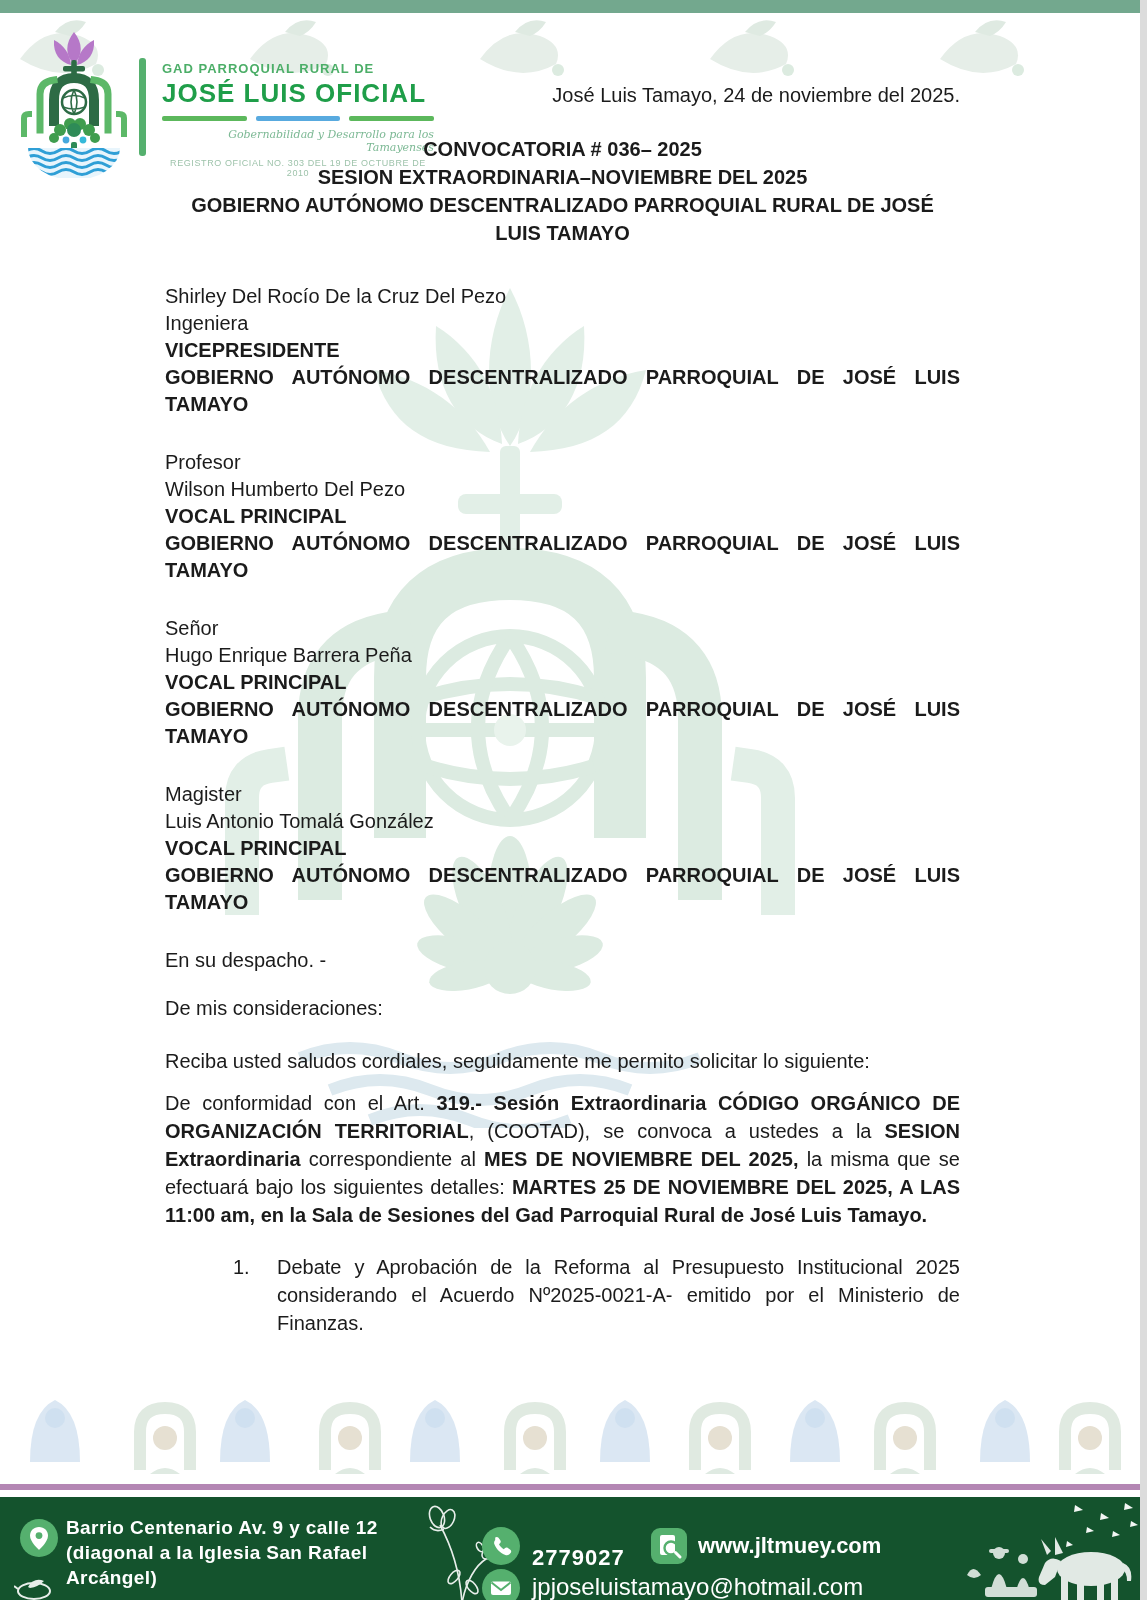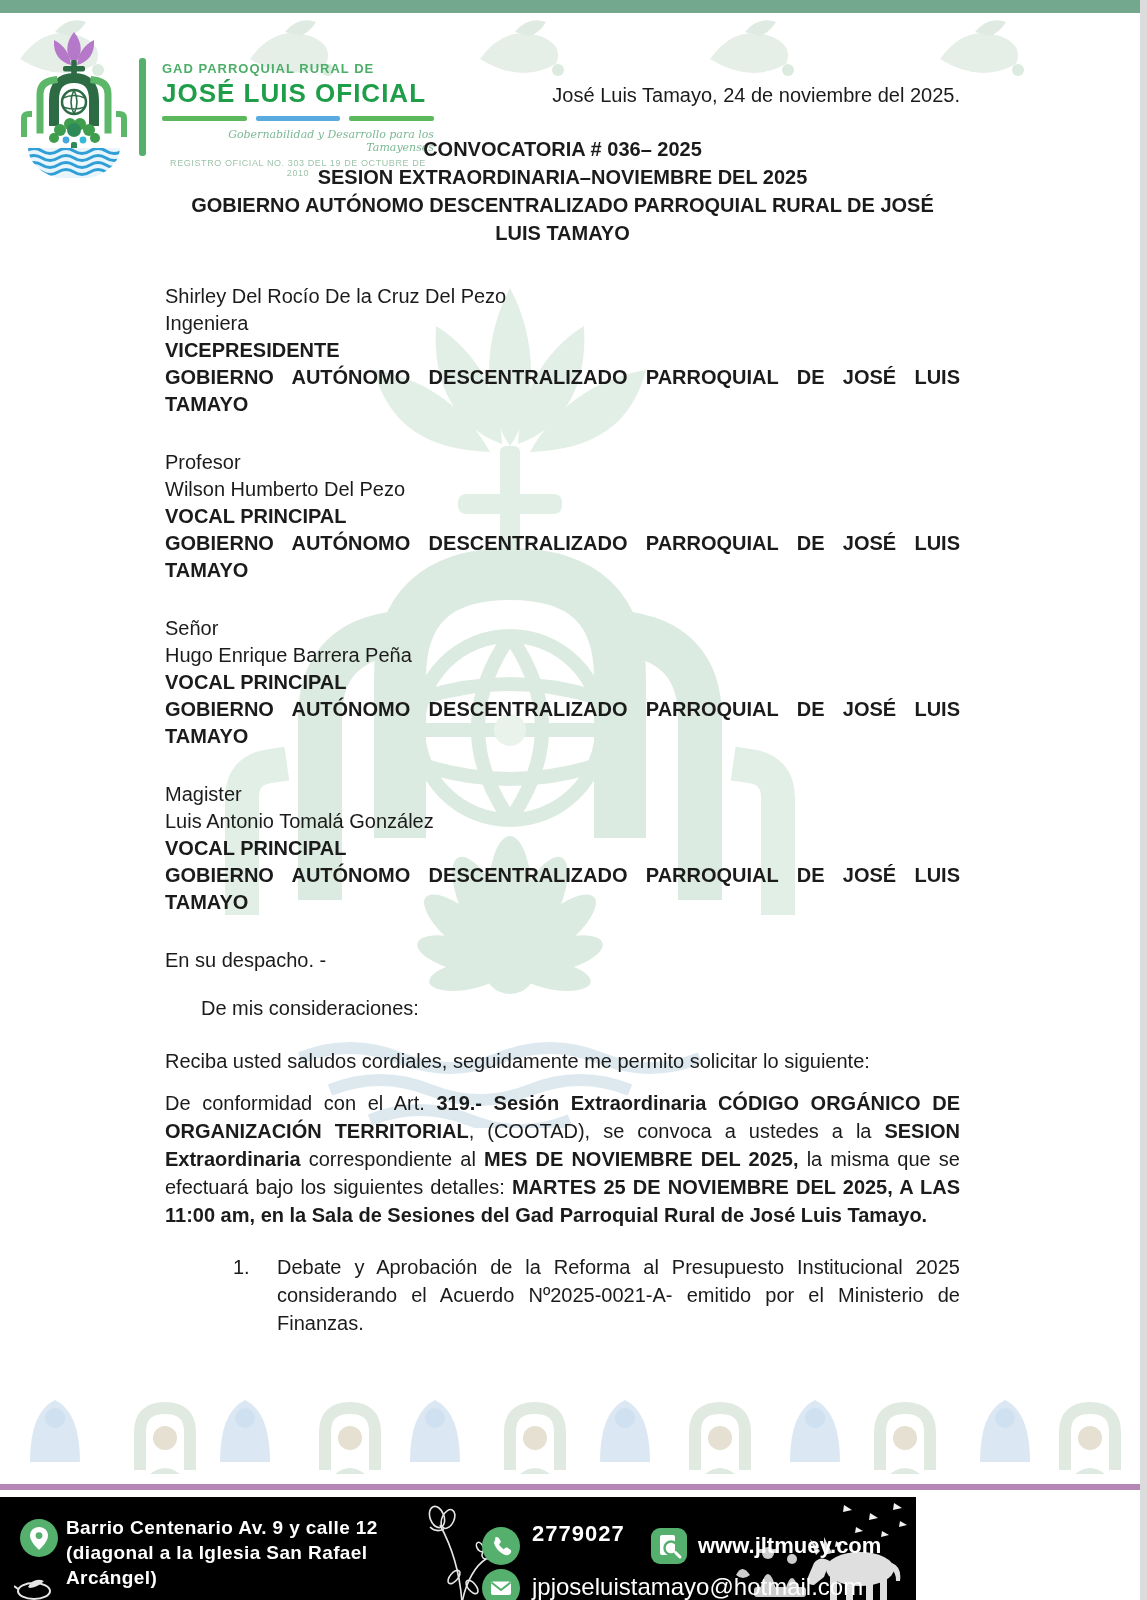--- a/index.html
+++ b/index.html
@@ -31,37 +31,37 @@
   
   .letter{position:absolute;left:165px;top:82px;width:795px;z-index:2;font-size:20px;line-height:27px;}
   .date{text-align:right;font-size:20px;}
   .title{margin-top:26px;text-align:center;font-weight:700;font-size:20px;line-height:28px;}
   .recipients{margin-top:36px;}
   .recipient{margin-bottom:31px;}
   .r-bold{font-weight:700;}
   .org-l1{font-weight:700;text-align:justify;text-align-last:justify;}
   .org-l2{font-weight:700;}
   .despacho{margin-top:24px;}
-  .consid{margin-top:21px;margin-left:36px;}
+  .consid{margin-top:21px;}
   .saludo{margin-top:26px;}
   .para{margin-top:14px;text-align:justify;line-height:28px;}
   .para .b{font-weight:700;}
   .orden-intro{margin-top:22px;}
   .orden{margin-top:24px;}
   .orden-item{display:flex;padding-left:68px;line-height:28px;}
   .orden-num{width:44px;flex:none;}
   .orden-text{flex:1;text-align:justify;}
   
   .purple-line{position:absolute;left:0;top:1484px;width:1147px;height:6px;background:#b487b4;z-index:4;}
-  .footer{position:absolute;left:0;top:1497px;width:916px;height:103px;background:#000000;z-index:4;color:#ffffff;}
+  .footer{position:absolute;left:0;top:1497px;width:1147px;height:103px;background:#14532d;z-index:4;color:#ffffff;}
   .f-pin{position:absolute;left:20px;top:22px;}
   .f-address{position:absolute;left:66px;top:18px;width:372px;font-size:19px;line-height:25px;font-weight:600;letter-spacing:.4px;}
   .f-flower{position:absolute;left:420px;top:6px;opacity:.9;}
   .f-phone-ic{position:absolute;left:482px;top:30px;}
-  .f-phone{position:absolute;left:532px;top:24px;font-size:22px;font-weight:600;letter-spacing:1px;}
+  .f-phone{position:absolute;left:532px;top:48px;font-size:22px;font-weight:600;letter-spacing:1px;}
   .f-web-ic{position:absolute;left:650px;top:30px;}
   .f-web{position:absolute;left:698px;top:36px;font-size:22px;font-weight:600;}
   .f-mail-ic{position:absolute;left:482px;top:72px;}
   .f-mail{position:absolute;left:532px;top:76px;font-size:24px;font-weight:400;}
   .f-scene{position:absolute;right:8px;top:0;opacity:.95;}
   .f-dove{position:absolute;left:14px;top:80px;opacity:.9;}
 </style>
 </head>
 <body>
 

